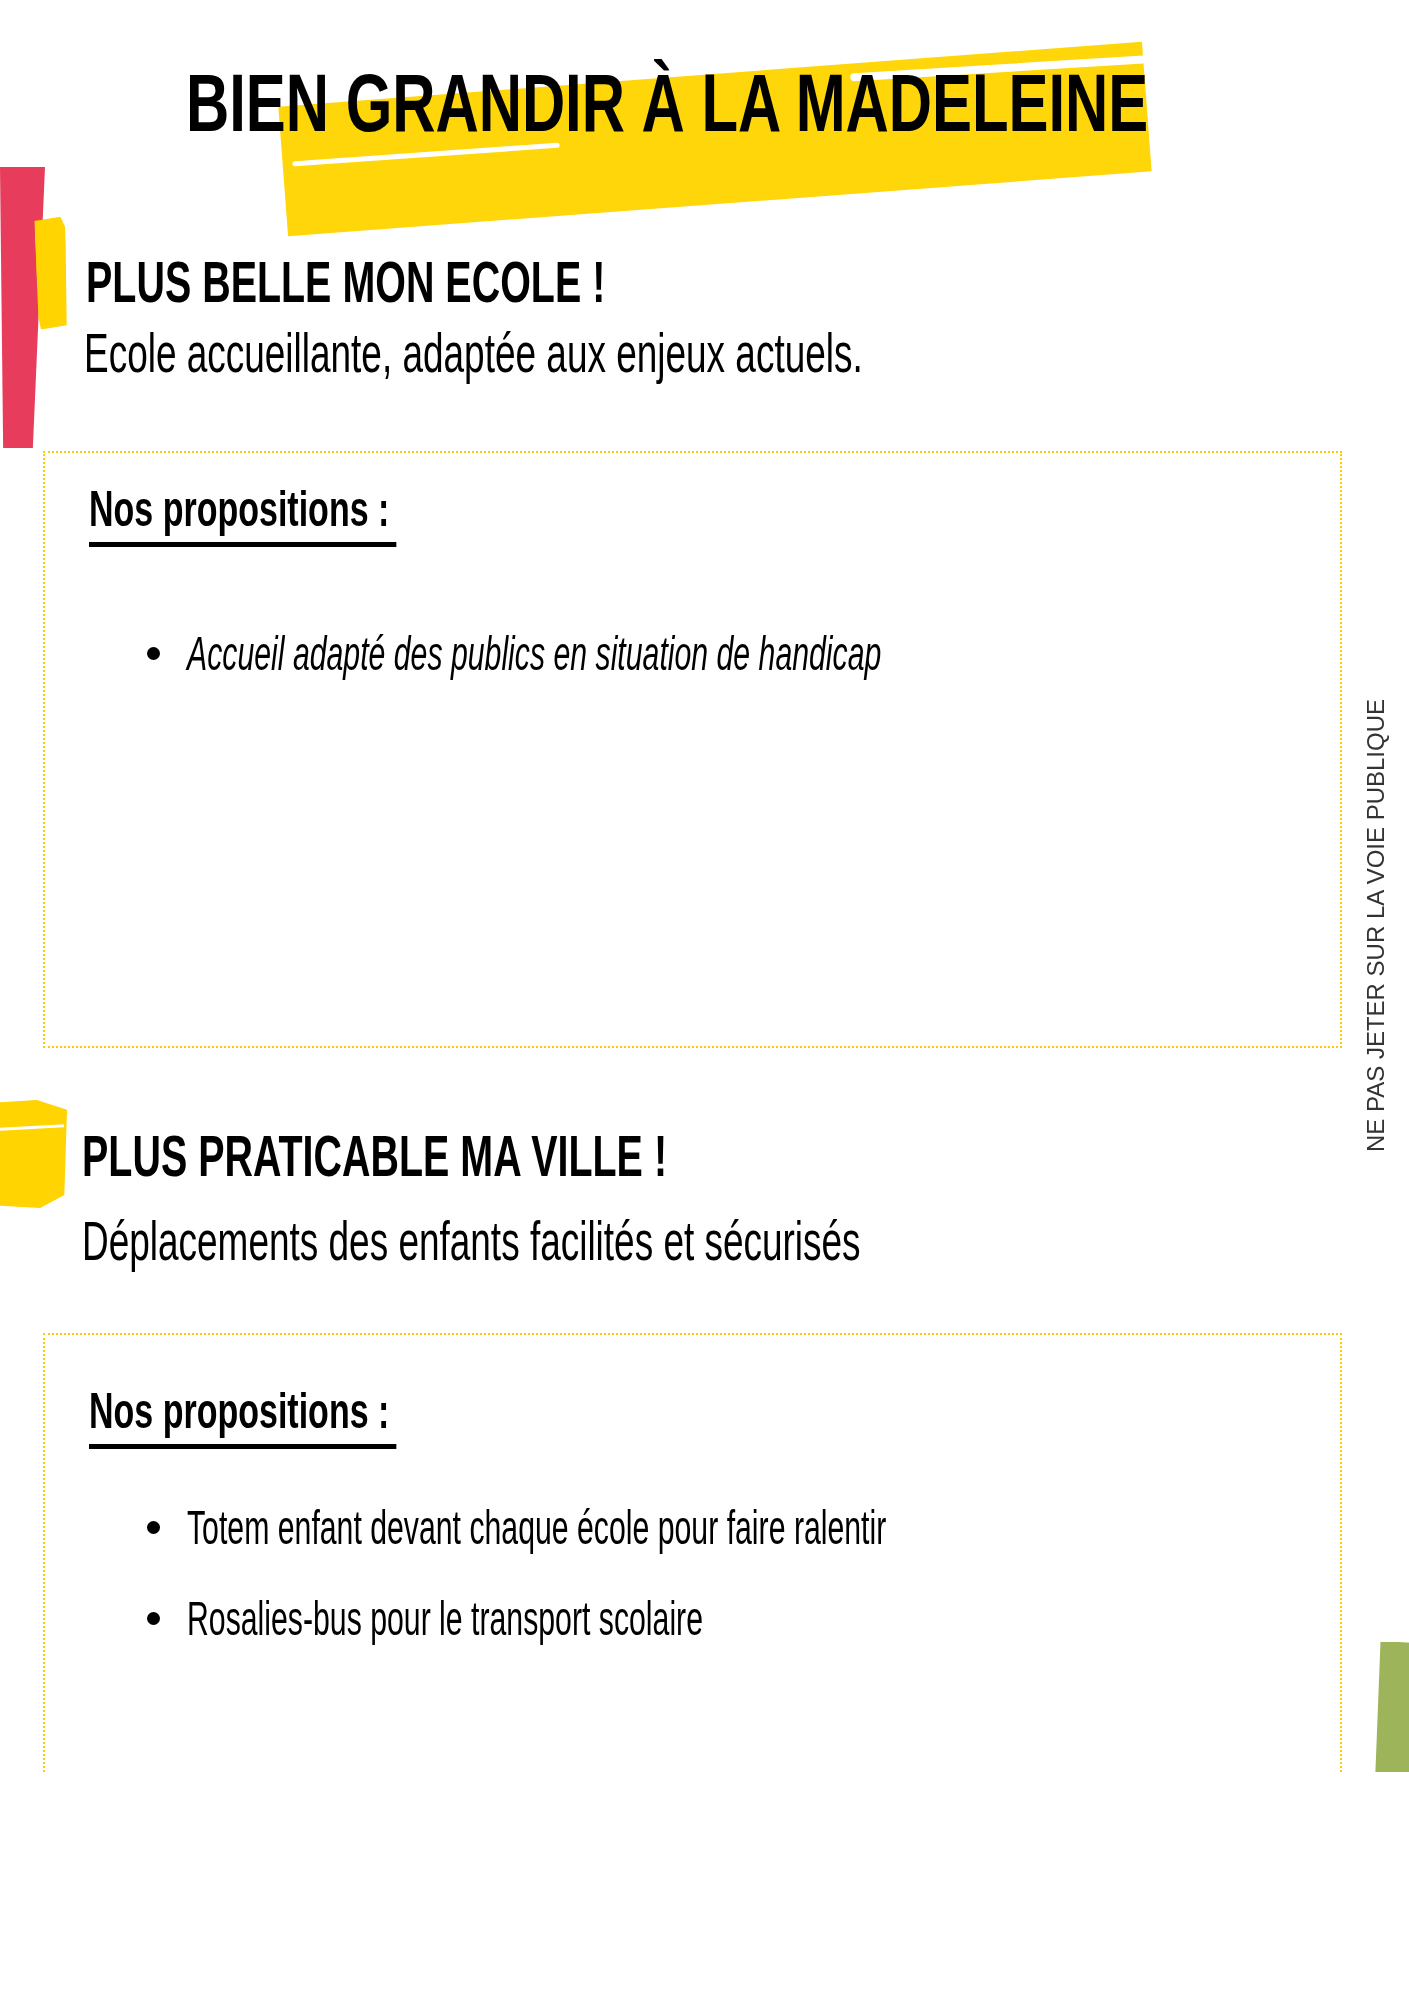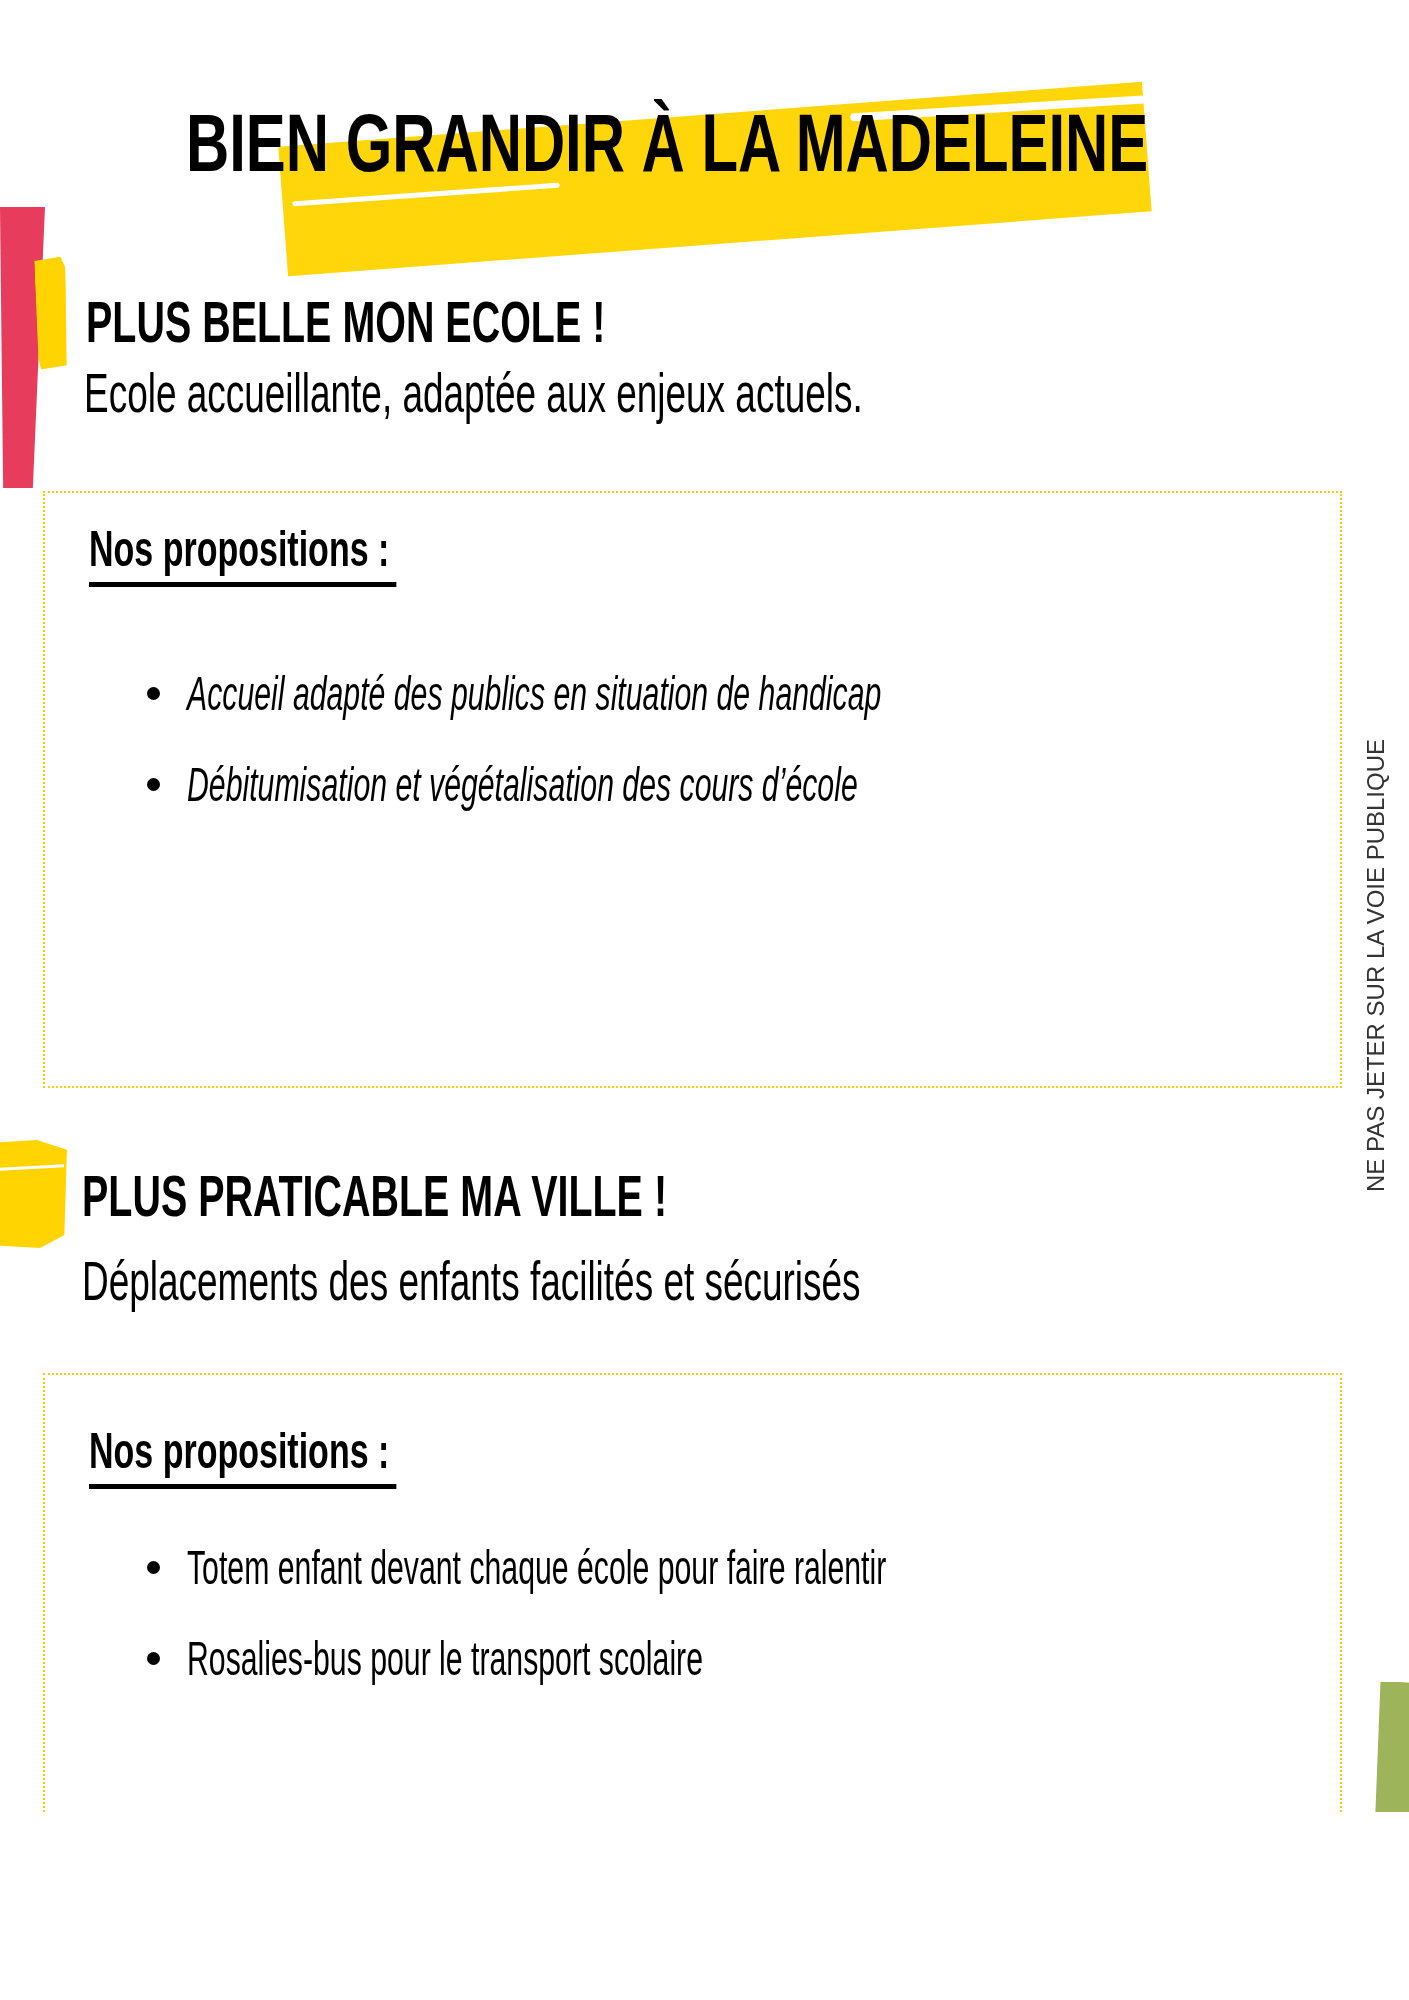--- a/index.html
+++ b/index.html
@@ -4,21 +4,20 @@
 <style>
   html, body { margin: 0; padding: 0; background: #ffffff; }
   .canvas {
     position: relative;
     width: 1409px;
     height: 1772px;
     overflow: hidden;
     background: #ffffff;
     font-family: "Liberation Sans", sans-serif;
     color: #000;
-    margin-top: 40px;
   }
 
   
   .hl-stroke {
     position: absolute;
     left: 282px; top: 74px;
     width: 866px; height: 130px;
     background: #FFD60A;
     transform: rotate(-4.3deg);
   }
@@ -159,26 +158,20 @@
 
   <div class="pbox box1">
     <div class="ptitle">
       <span class="u">Nos propositions :</span>
     </div>
     <ul class="props">
         <li>
           <span class="dot"></span>
           <div class="txt">
             <div class="line">Accueil adapté des publics en situation de handicap</div>
-          </div>
-        </li>
-        <li>
-          <span class="dot"></span>
-          <div class="txt">
-            <div class="line">Débitumisation et végétalisation des cours d’école</div>
           </div>
         </li>
       </ul>
   </div>
 
   <div class="ymark2"></div>
   <div class="ymark2-streak"></div>
 
   <div class="t h2 h2-2">PLUS PRATICABLE MA VILLE !</div>
   <div class="t sub sub-2">Déplacements des enfants facilités et sécurisés</div>

